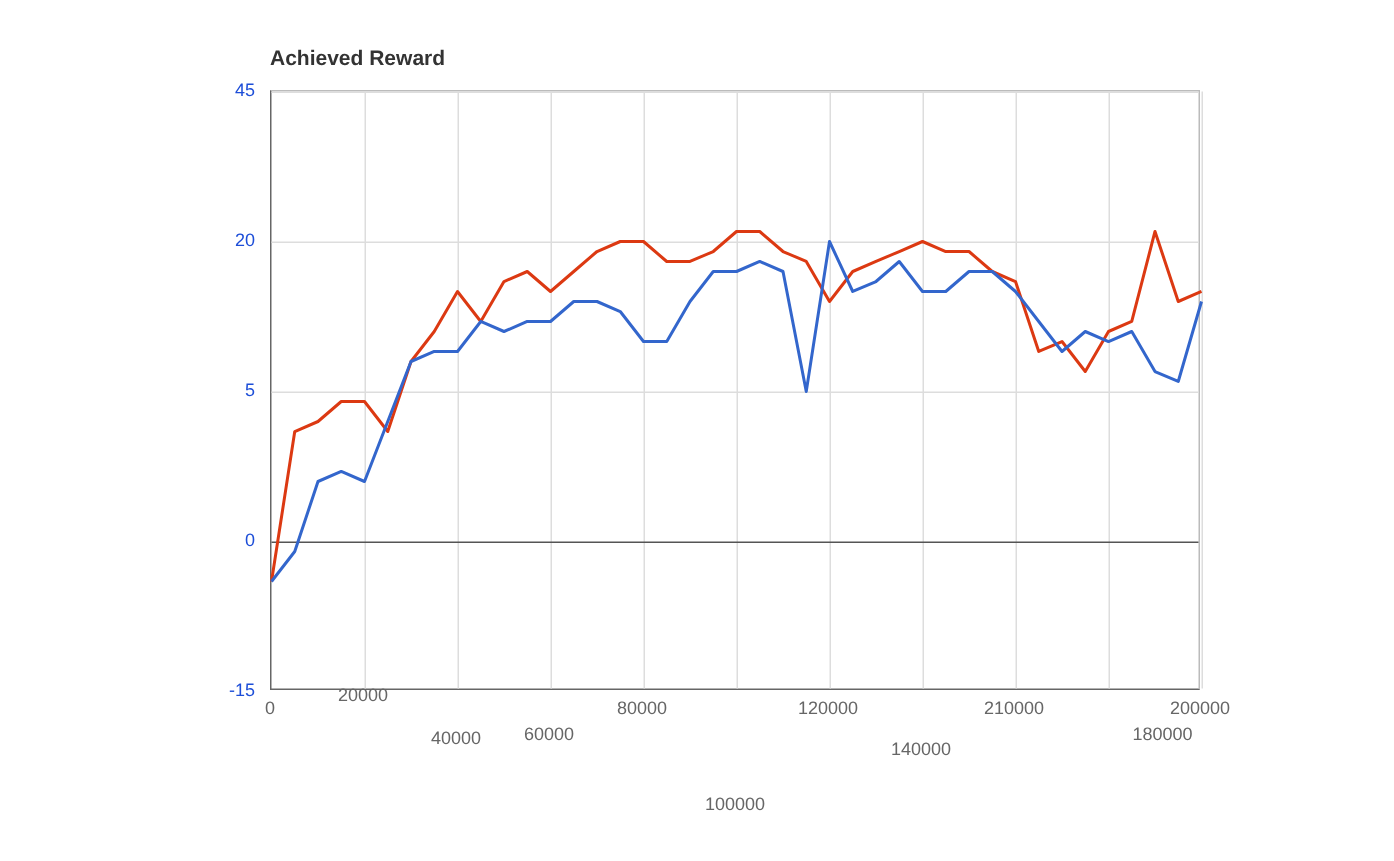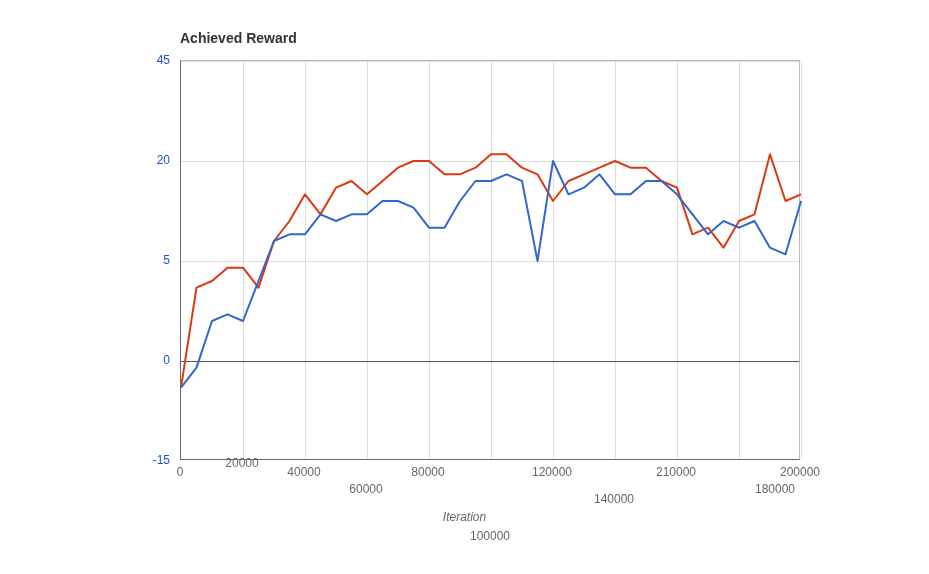--- a/index.html
+++ b/index.html
@@ -108,32 +108,31 @@
       </div>
     <svg class="lines" id="chart-svg">
         <path d="M0.00,326.67 L15.50,226.67 L31.00,220.00 L46.50,206.67 L62.00,206.67 L77.50,226.67 L93.00,180.00 L108.50,160.00 L124.00,133.33 L139.50,153.33 L155.00,126.67 L170.50,120.00 L186.00,133.33 L201.50,120.00 L217.00,106.67 L232.50,100.00 L248.00,100.00 L263.50,113.33 L279.00,113.33 L294.50,106.67 L310.00,93.33 L325.50,93.33 L341.00,106.67 L356.50,113.33 L372.00,140.00 L387.50,120.00 L403.00,113.33 L418.50,106.67 L434.00,100.00 L449.50,106.67 L465.00,106.67 L480.50,120.00 L496.00,126.67 L511.50,173.33 L527.00,166.67 L542.50,186.67 L558.00,160.00 L573.50,153.33 L589.00,93.33 L604.50,140.00 L620.00,133.33 " fill="none" stroke="#dc3912" stroke-width="2" stroke-linejoin="round"></path>
         <path d="M0.00,326.67 L15.50,306.67 L31.00,260.00 L46.50,253.33 L62.00,260.00 L77.50,220.00 L93.00,180.00 L108.50,173.33 L124.00,173.33 L139.50,153.33 L155.00,160.00 L170.50,153.33 L186.00,153.33 L201.50,140.00 L217.00,140.00 L232.50,146.67 L248.00,166.67 L263.50,166.67 L279.00,140.00 L294.50,120.00 L310.00,120.00 L325.50,113.33 L341.00,120.00 L356.50,200.00 L372.00,100.00 L387.50,133.33 L403.00,126.67 L418.50,113.33 L434.00,133.33 L449.50,133.33 L465.00,120.00 L480.50,120.00 L496.00,133.33 L511.50,153.33 L527.00,173.33 L542.50,160.00 L558.00,166.67 L573.50,160.00 L589.00,186.67 L604.50,193.33 L620.00,140.00 " fill="none" stroke="#3366cc" stroke-width="2" stroke-linejoin="round"></path>
       </svg>
   </div>
 
   <div id="x-ticks">
       <div class="x-tick-label" style="left: 180px;">0</div>
       <div class="x-tick-label" style="left: 242px; top: 456px;">20000</div>
-      <div class="x-tick-label" style="left: 304px;">40000</div>
+      <div class="x-tick-label" style="left: 304px; margin-top: 20px;">40000</div>
       <div class="x-tick-label" style="left: 366px; top: 482px;">60000</div>
       <div class="x-tick-label" style="left: 428px; text-align: center;">80000</div>
       <div class="x-tick-label" style="left: 490px; top: 482px; margin-top: 47px;">100000</div>
       <div class="x-tick-label" style="left: 552px;">120000</div>
       <div class="x-tick-label" style="left: 614px; top: 482px; margin-top: 10px;">140000</div>
       <div class="x-tick-label" style="left: 676px;">210000</div>
       <div class="x-tick-label" style="left: 775px; top: 482px;">180000</div>
       <div class="x-tick-label" style="left: 800px;">200000</div>
     </div>
   <div id="y-ticks">
       <div class="y-tick-label" style="left: 140px; width: 30px; top: 460px;">-15</div>
       <div class="y-tick-label" style="left: 140px; width: 30px; top: 360px;">0</div>
       <div class="y-tick-label" style="left: 140px; width: 30px; top: 260px;">5</div>
       <div class="y-tick-label" style="left: 140px; width: 30px; top: 160px;">20</div>
       <div class="y-tick-label" style="left: 140px; width: 30px; top: 60px;">45</div>
     </div>
 
-  <div class="x-axis-label">Iteration</div>
 </div>
 
 </body></html>

